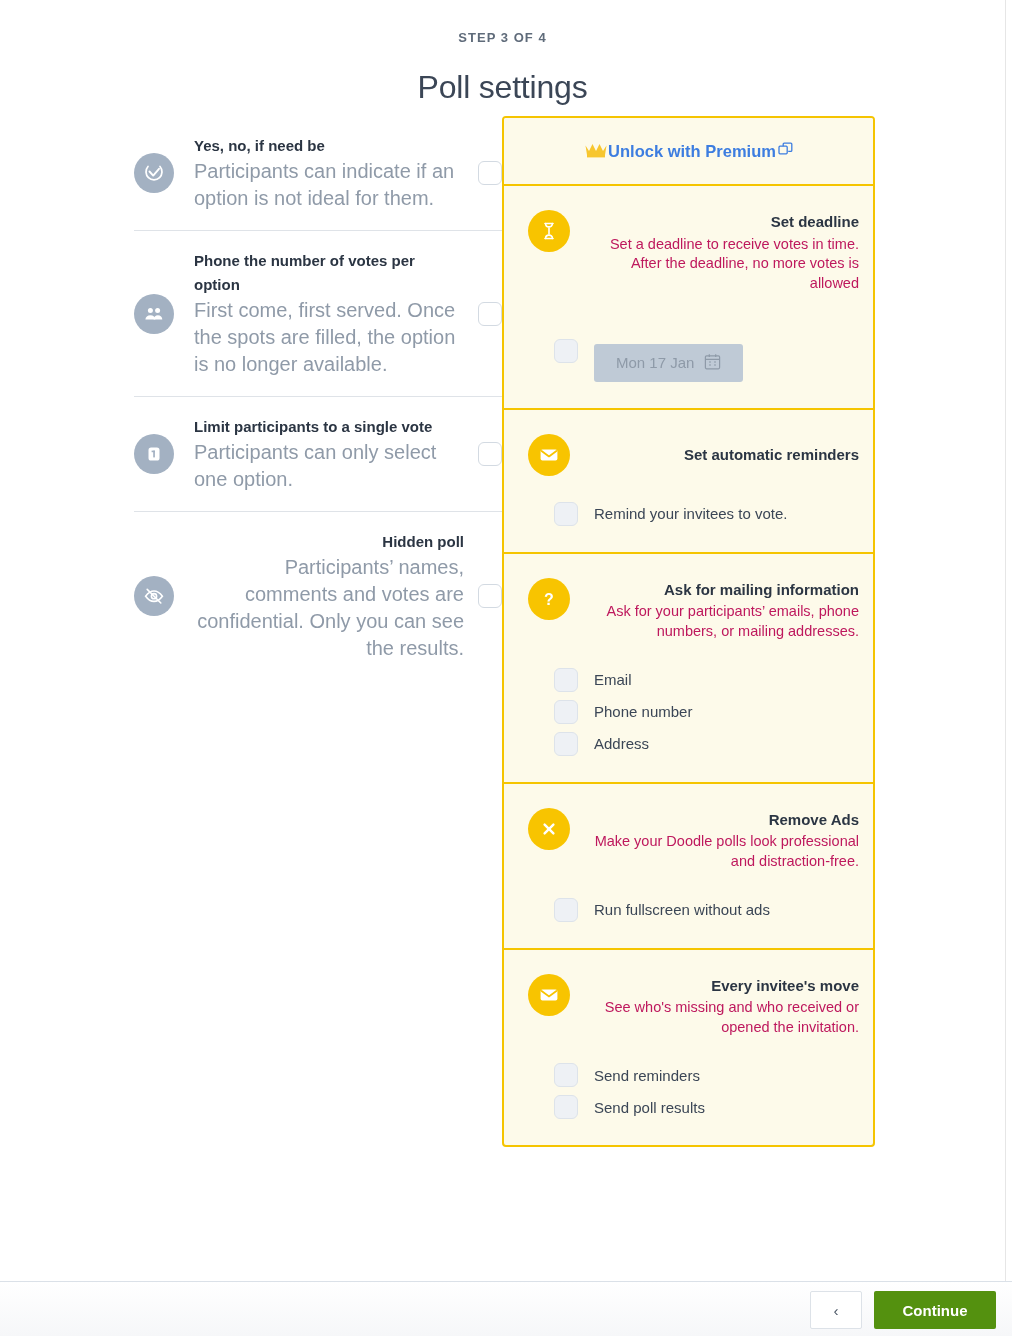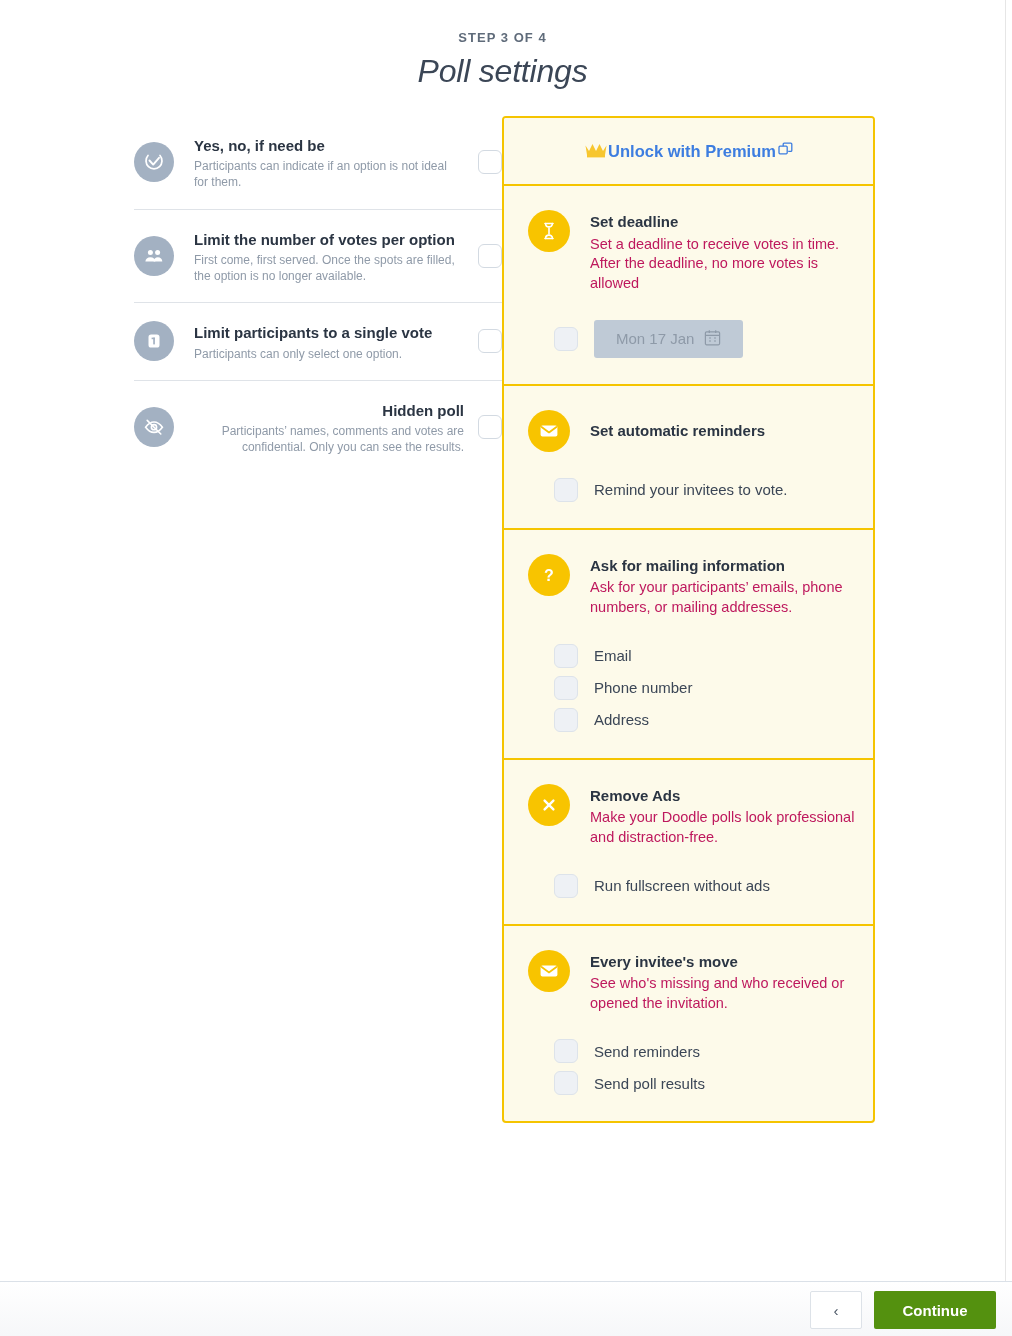--- a/index.html
+++ b/index.html
@@ -36,26 +36,25 @@
     text-align: center;
   }
   .step-label {
     font-size: 13px;
     font-weight: bold;
     letter-spacing: 0.08em;
     color: #5f6b7a;
     text-transform: uppercase;
   }
   .page-title {
-    margin-top: 8px;
+    margin-top: 24px;
     font-size: 32px;
     font-weight: normal;
     color: #3b4656;
     letter-spacing: -0.2px;
-    font-style: italic;
   }
 
   
   .columns {
     position: absolute;
     top: 116px; left: 1px;
     width: 1005px;
     height: 1110px;
   }
 
@@ -84,21 +83,21 @@
     margin-right: 20px;
   }
   .setting-text { flex: 1 1 auto; padding-right: 14px; }
   .setting-title {
     font-size: 15px;
     font-weight: bold;
     color: #2b3543;
     line-height: 1.55;
   }
   .setting-desc {
-    font-size: 12px;
+    font-size: 20px;
     color: #8f9aa8;
     line-height: 1.35;
     margin-top: 1px;
   }
 
   .checkbox {
     flex: 0 0 24px;
     width: 24px; height: 24px;
     border: 1px solid #d3dae2;
     border-radius: 6px;
@@ -139,20 +138,21 @@
   .premium-section {
     border-bottom: 2px solid #f5c400;
     padding: 24px 0 22px 0;
   }
   .premium-section:last-child { border-bottom: none; }
 
   .ps-head {
     display: flex;
     align-items: flex-start;
     padding: 0 14px 0 24px;
+    text-align: right;
   }
   .ps-head.center { align-items: center; }
   .yellow-icon {
     flex: 0 0 42px;
     width: 42px; height: 42px;
     border-radius: 50%;
     background: #f8c400;
     display: flex;
     align-items: center;
     justify-content: center;
@@ -192,20 +192,21 @@
     height: 38px;
     padding: 0 22px;
     border: none;
     border-radius: 3px;
     background: #bfcad6;
     color: #8e9aa8;
     font-size: 15px;
     font-family: inherit;
     font-weight: normal;
     cursor: default;
+    margin-top: 24px;
   }
 
   
   .footer {
     position: absolute;
     left: 0; bottom: 0;
     width: 1012px;
     height: 55px;
     border-top: 1px solid #dbe1e8;
     background: linear-gradient(to bottom, #ffffff 0%, #f6f7f9 100%);
@@ -275,21 +276,21 @@
       <div class="setting-row">
         <span class="gray-icon">
           <svg width="24" height="24" viewBox="0 0 24 24" fill="#ffffff">
             <circle cx="8.4" cy="8.6" r="2.5"></circle>
             <circle cx="15.6" cy="8.6" r="2.5"></circle>
             <path d="M3.4 17.6c0-2.7 2.2-4.3 5-4.3s5 1.6 5 4.3z"></path>
             <path d="M11.6 17.6c0-2.7 1.9-4.3 4.3-4.3 2.5 0 4.4 1.6 4.4 4.3z"></path>
           </svg>
         </span>
         <div class="setting-text">
-          <div class="setting-title">Limit the number of votes per option</div>
+          <div class="setting-title">Phone the number of votes per option</div>
           <div class="setting-desc">First come, first served. Once the spots are filled, the option is no longer available.</div>
         </div>
         <span class="checkbox"></span>
       </div>
 
       <div class="setting-row">
         <span class="gray-icon">
           <svg width="24" height="24" viewBox="0 0 24 24">
             <rect x="6.5" y="5.5" width="11" height="13" rx="2.6" fill="#ffffff"></rect>
             <rect x="11.2" y="8.6" width="1.7" height="6.8" fill="#a3b1c2"></rect>

